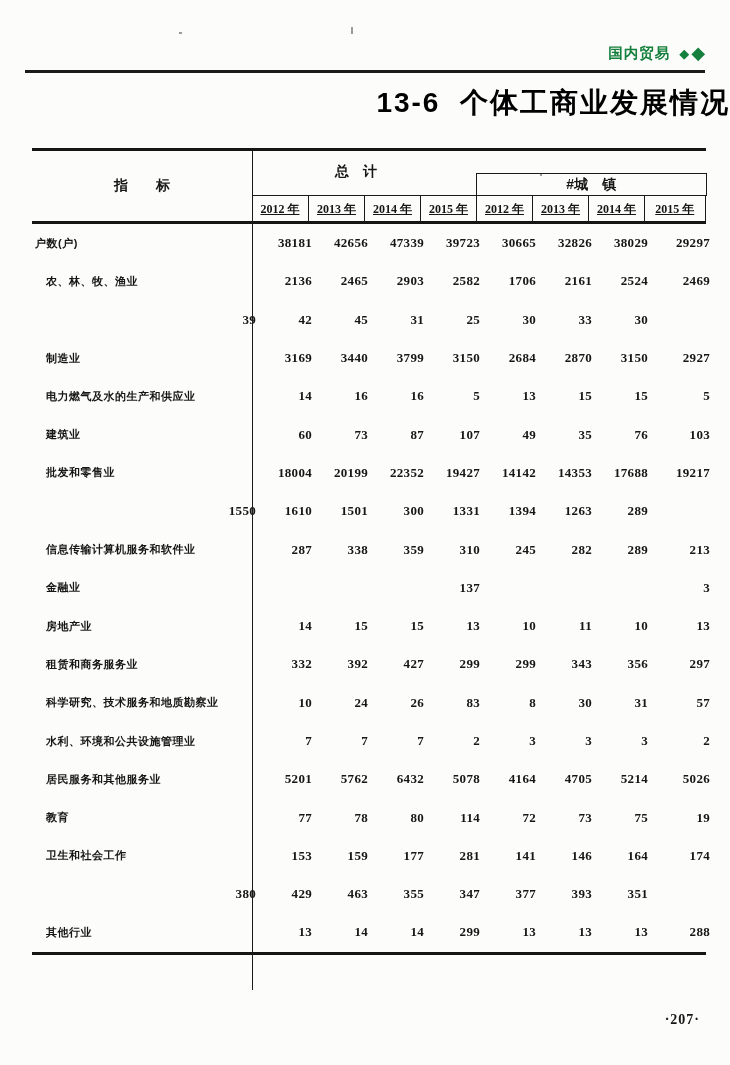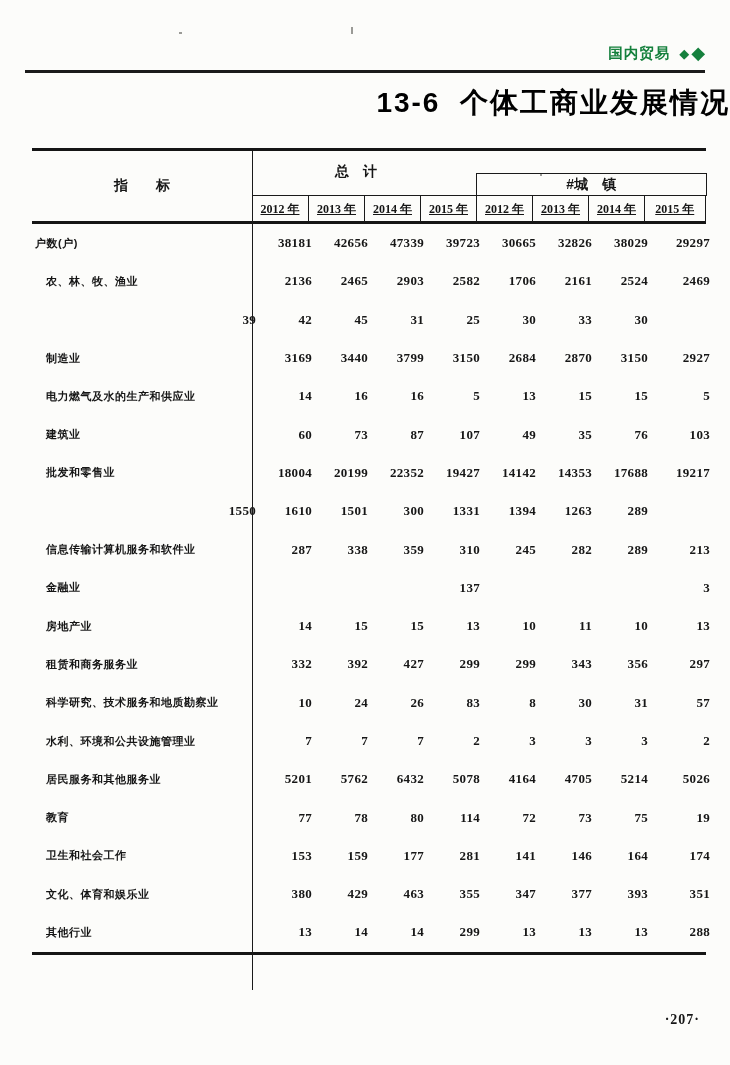--- a/index.html
+++ b/index.html
@@ -274,21 +274,20 @@
           <div class="vcell">153</div>
           <div class="vcell">159</div>
           <div class="vcell">177</div>
           <div class="vcell">281</div>
           <div class="vcell">141</div>
           <div class="vcell">146</div>
           <div class="vcell">164</div>
           <div class="vcell">174</div>
         </div>
         <div class="trow">
-          <div class="lbl indent">文化、体育和娱乐业</div>
           <div class="vcell">380</div>
           <div class="vcell">429</div>
           <div class="vcell">463</div>
           <div class="vcell">355</div>
           <div class="vcell">347</div>
           <div class="vcell">377</div>
           <div class="vcell">393</div>
           <div class="vcell">351</div>
         </div>
         <div class="trow">

